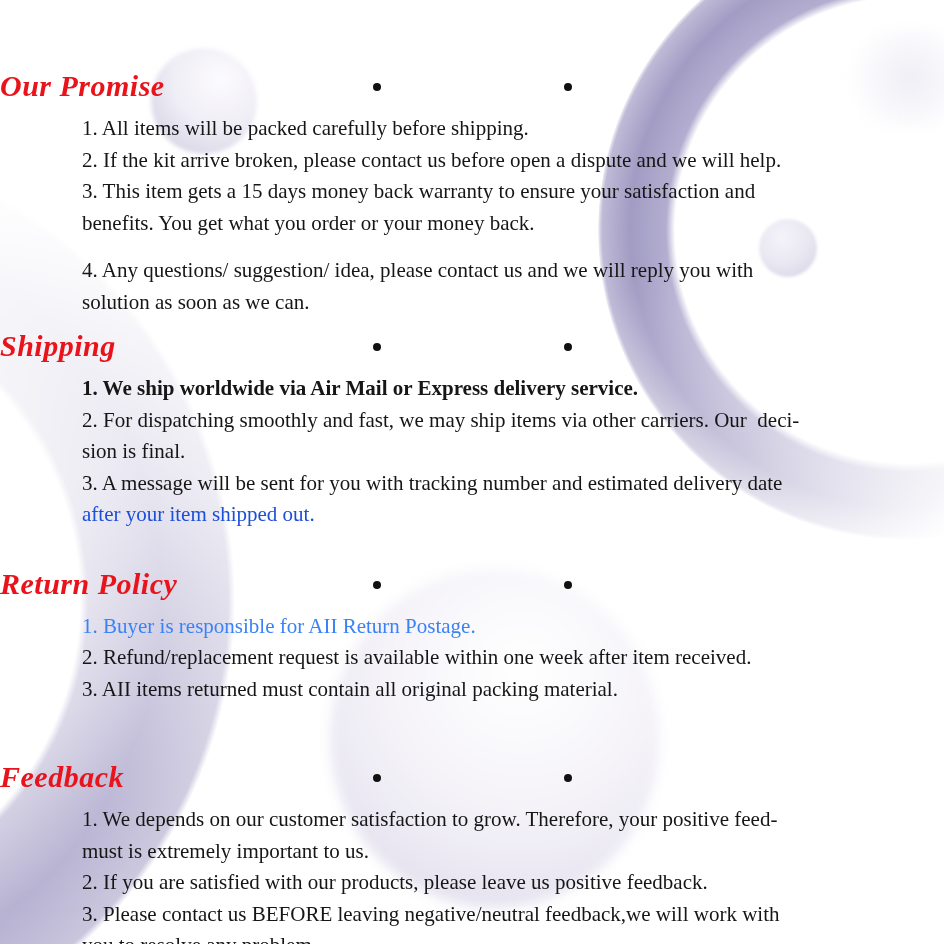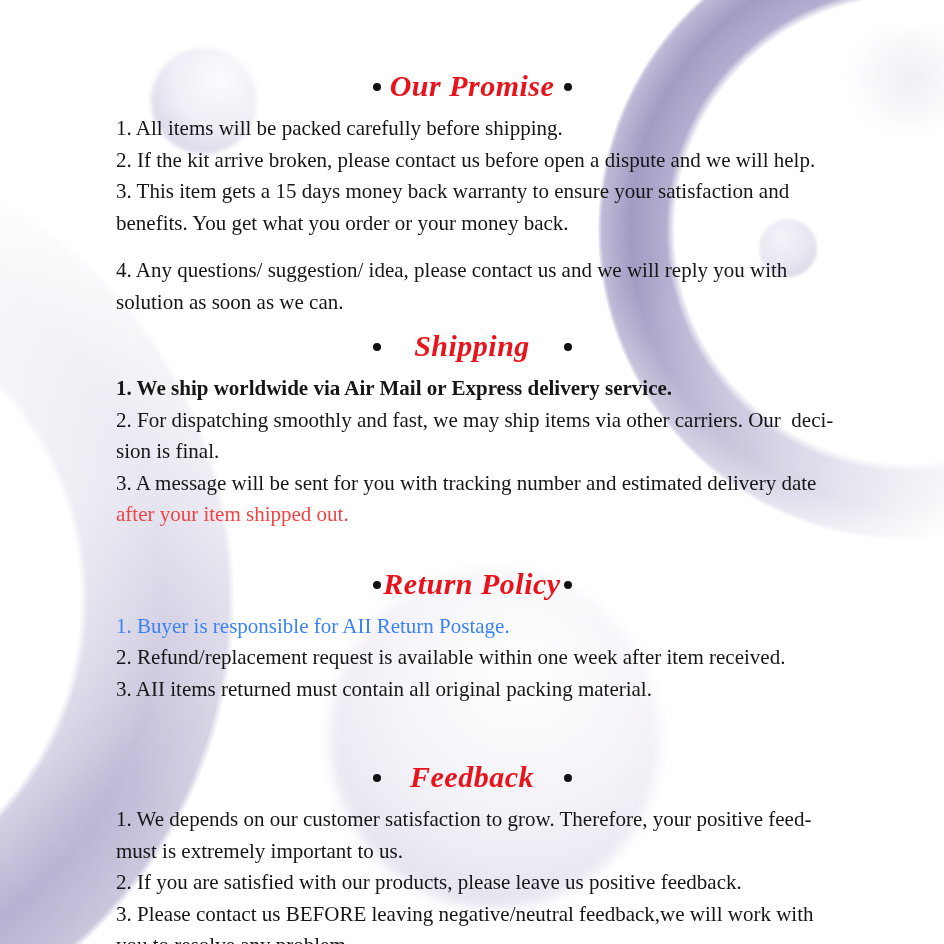--- a/index.html
+++ b/index.html
@@ -56,34 +56,34 @@
     background:radial-gradient(circle,#efeef6 0%,rgba(255,255,255,0) 70%);
     filter:blur(6px);
   }
   
   .content{position:absolute;inset:0;padding-top:64px;z-index:1;}
   .section + .section{margin-top:6px;}
   .section:nth-of-type(3){margin-top:31px;}
   .section:nth-of-type(4){margin-top:50px;}
   .heading-row{
     position:relative;height:44px;margin-bottom:5px;
-    text-align:center;
+    text-align:left;
   }
   .heading-title{
     display:inline-block;
     font-size:30px;line-height:44px;
     font-weight:bold;font-style:italic;
     letter-spacing:.5px;
   }
   .heading-dot{
     position:absolute;top:19px;width:8px;height:8px;border-radius:50%;
   }
   .heading-dot.left{left:373px;}
   .heading-dot.right{left:564px;}
-  .lines{padding-left:116px;}
+  .lines{padding-left:82px;}
   .line{
     font-size:21px;line-height:31.5px;
     white-space:pre;
   }
 </style>
 </head>
 <body>
 
 <div class="page">
 
@@ -124,21 +124,21 @@
     </div>
     <div class="lines">
   <div class="line" style="color: rgb(22, 22, 22); font-weight: bold;">1. We ship worldwide via Air Mail or Express delivery service.</div>
 
   <div class="line" style="color: rgb(22, 22, 22);">2. For dispatching smoothly and fast, we may ship items via other carriers. Our  deci-</div>
 
   <div class="line" style="color: rgb(22, 22, 22);">sion is final.</div>
 
   <div class="line" style="color: rgb(22, 22, 22);">3. A message will be sent for you with tracking number and estimated delivery date</div>
 
-  <div class="line" style="color: #ef4444;">after your item shipped out.</div>
+  <div class="line" style="color: #1d4ed8;">after your item shipped out.</div>
 </div>
   </div>
 
   <div class="section">
     <div class="heading-row">
       <span class="heading-dot left" style="background: rgb(17, 17, 17);"></span>
       <span class="heading-title" style="color: rgb(233, 20, 27);">Return Policy</span>
       <span class="heading-dot right" style="background: rgb(17, 17, 17);"></span>
     </div>
     <div class="lines">

